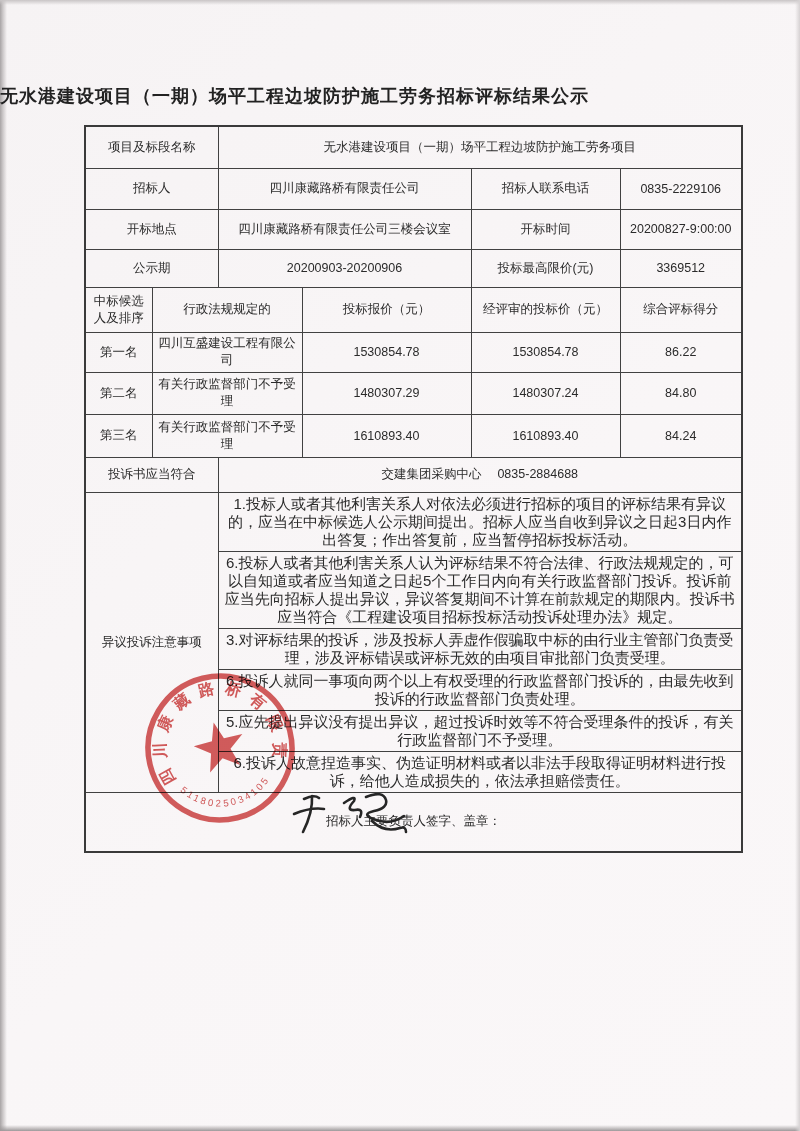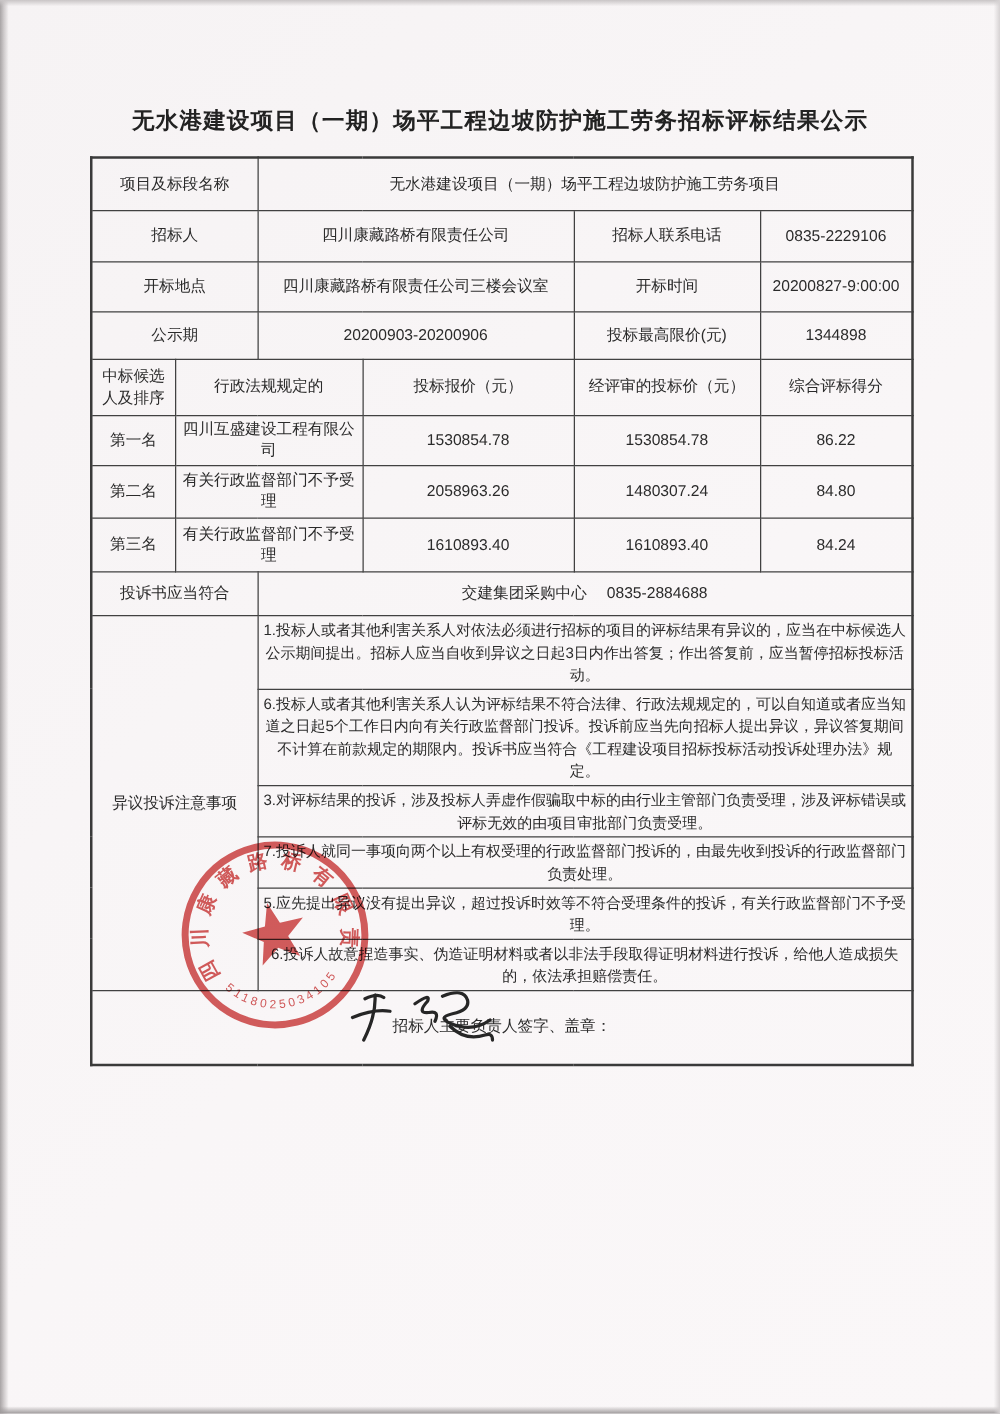--- a/index.html
+++ b/index.html
@@ -15,38 +15,38 @@
     background:linear-gradient(90deg,#a8a4a5 0%,#cfcbcc 45%,rgba(240,237,238,0) 100%);}
   .edge-top{position:absolute;left:0;top:0;width:100%;height:5px;
     background:linear-gradient(180deg,#c9c5c6,rgba(240,237,238,0));}
   .edge-bottom{position:absolute;left:0;bottom:0;width:100%;height:6px;
     background:linear-gradient(0deg,#9d999a,rgba(240,237,238,0));}
   .edge-right{position:absolute;right:0;top:0;width:5px;height:100%;
     background:linear-gradient(270deg,#d6d2d3,rgba(240,237,238,0));}
 
   .doc-title{
     position:absolute;left:0;top:84px;width:100%;
-    text-align:center;font-size:18px;font-weight:bold;
+    font-size:18px;font-weight:bold;
     letter-spacing:1px;color:#222;
   }
 
   table.main{
-    position:absolute;left:72px;top:125px;width:657px;
+    position:absolute;left:84px;top:125px;width:657px;
     border-collapse:collapse;table-layout:fixed;
     font-size:12.5px;color:#2b2b2b;border-radius:19px;
   }
   table.main td{
     border:1.5px solid #414141;
     text-align:center;vertical-align:middle;
     padding:2px 4px;overflow:hidden;
   }
   table.main{border:2px solid #3a3a3a;}
   td.note-cell{
     text-align:left;vertical-align:middle;
-    font-size:12px;line-height:18px;padding:3px 8px;
+    font-size:15px;line-height:18px;padding:3px 8px;
   }
   td.sig-cell{
     text-align:left;padding-left:8px;position:relative;
   }
   .r1{height:42px}.r2{height:41px}.r3{height:40px}.r4{height:38px}
   .r5{height:45px}.r6{height:40px}.r7{height:42px}.r8{height:43px}
   .r9{height:35px}
   .n1{height:55px}.n2{height:55px}.n3{height:40px}.n4{height:36px}
   .n5{height:30px}.n6{height:37px}
   .r16{height:60px}
@@ -98,42 +98,42 @@
     <td colspan="2">开标地点</td>
     <td colspan="2">四川康藏路桥有限责任公司三楼会议室</td>
     <td>开标时间</td>
     <td>20200827-9:00:00</td>
   </tr>
 
   <tr class="r4">
     <td colspan="2">公示期</td>
     <td colspan="2">20200903-20200906</td>
     <td>投标最高限价(元)</td>
-    <td>1344898</td>
+    <td>3369512</td>
   </tr>
 
   <tr class="r5">
     <td>中标候选人及排序</td>
     <td colspan="2">行政法规规定的</td>
     <td>投标报价（元）</td>
     <td>经评审的投标价（元）</td>
     <td>综合评标得分</td>
   </tr>
 
   <tr class="r6">
     <td>第一名</td>
     <td colspan="2">四川互盛建设工程有限公司</td>
     <td>1530854.78</td>
     <td>1530854.78</td>
     <td>86.22</td>
   </tr>
   <tr class="r7">
     <td>第二名</td>
     <td colspan="2">有关行政监督部门不予受理</td>
-    <td>2058963.26</td>
+    <td>1480307.29</td>
     <td>1480307.24</td>
     <td>84.80</td>
   </tr>
   <tr class="r8">
     <td>第三名</td>
     <td colspan="2">有关行政监督部门不予受理</td>
     <td>1610893.40</td>
     <td>1610893.40</td>
     <td>84.24</td>
   </tr>
@@ -147,21 +147,21 @@
     <td colspan="2" rowspan="6">异议投诉注意事项</td>
     <td colspan="4" class="note-cell">1.投标人或者其他利害关系人对依法必须进行招标的项目的评标结果有异议的，应当在中标候选人公示期间提出。招标人应当自收到异议之日起3日内作出答复；作出答复前，应当暂停招标投标活动。</td>
   </tr>
   <tr class="n2">
     <td colspan="4" class="note-cell">6.投标人或者其他利害关系人认为评标结果不符合法律、行政法规规定的，可以自知道或者应当知道之日起5个工作日内向有关行政监督部门投诉。投诉前应当先向招标人提出异议，异议答复期间不计算在前款规定的期限内。投诉书应当符合《工程建设项目招标投标活动投诉处理办法》规定。</td>
   </tr>
   <tr class="n3">
     <td colspan="4" class="note-cell">3.对评标结果的投诉，涉及投标人弄虚作假骗取中标的由行业主管部门负责受理，涉及评标错误或评标无效的由项目审批部门负责受理。</td>
   </tr>
   <tr class="n4">
-    <td colspan="4" class="note-cell">7.投诉人就同一事项向两个以上有权受理的行政监督部门投诉的，由最先收到投诉的行政监督部门负责处理。</td>
+    <td colspan="4" class="note-cell">6.投诉人就同一事项向两个以上有权受理的行政监督部门投诉的，由最先收到投诉的行政监督部门负责处理。</td>
   </tr>
   <tr class="n5">
     <td colspan="4" class="note-cell">5.应先提出异议没有提出异议，超过投诉时效等不符合受理条件的投诉，有关行政监督部门不予受理。</td>
   </tr>
   <tr class="n6">
     <td colspan="4" class="note-cell">6.投诉人故意捏造事实、伪造证明材料或者以非法手段取得证明材料进行投诉，给他人造成损失的，依法承担赔偿责任。</td>
   </tr>
 
   <tr class="r16">
     <td colspan="6" class="sig-cell">

